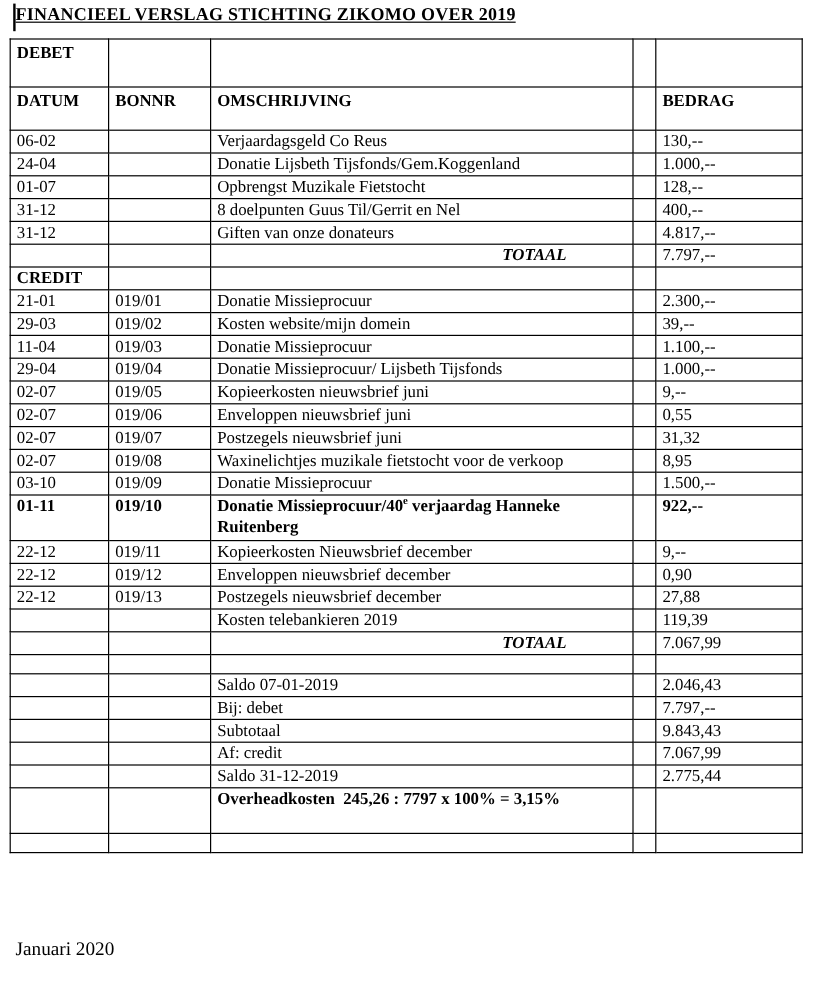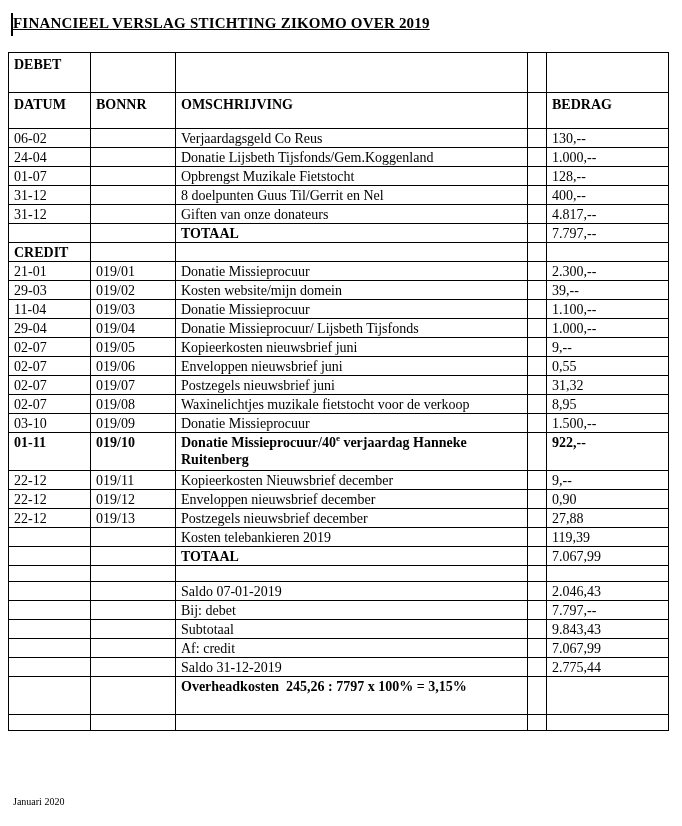--- a/index.html
+++ b/index.html
@@ -1,47 +1,47 @@
 <!DOCTYPE html>
 <html><head>
 <meta charset="utf-8">
 <style>
   html,body{margin:0;padding:0;}
   body{
     width:682px;height:826px;background:#ffffff;color:#000;
     font-family:"Liberation Serif", serif;
     position:relative;overflow:hidden;
   }
-  .page{position:absolute;inset:0;margin-top:10px;}
+  .page{position:absolute;inset:0;}
   .caret{position:absolute;left:11px;top:3px;width:2px;height:23px;background:#000;}
   .title{
     position:absolute;left:13px;top:5px;
     font-size:15px;font-weight:bold;text-decoration:underline;
     letter-spacing:.2px;white-space:nowrap;
   }
   table.fin{
-    position:absolute;left:8px;top:42px;width:660px;
+    position:absolute;left:8px;top:32px;width:660px;
     border-collapse:collapse;table-layout:fixed;padding-left:16px;
   }
   table.fin td{
     border:1px solid #000;vertical-align:top;
     padding:1px 5px 0 5px;font-size:14px;line-height:17px;
     overflow:hidden;white-space:pre-wrap;
   }
   tr.r-normal{height:16px;}
   tr.r-tall{height:38px;font-weight:bold;}
   tr.r-debet{height:40px;}
   tr.r-header{height:36px;}
   tr.r-debet td,tr.r-header td{font-weight:bold;padding-top:3px;font-size:14px;}
   td.c-gap{padding:0;}
   td.c-bedrag{padding-right:48px;}
   td.bold-label{font-weight:bold;}
-  td.c-oms.total-cell{padding-right:55px;font-weight:bold;}
+  td.c-oms.total-cell{text-align:right;padding-right:55px;font-weight:bold;font-style:italic;}
   sup{font-size:9px;line-height:0;}
-  .footer{position:absolute;left:13px;top:782px;font-size:10px;line-height:19.5px;}
+  .footer{position:absolute;left:13px;top:782px;font-size:16px;line-height:19.5px;}
 </style>
 </head>
 <body>
 
 <div class="page">
   <div class="caret"></div>
   <div class="title">FINANCIEEL VERSLAG STICHTING ZIKOMO OVER 2019</div>
 
   <table class="fin">
     <colgroup>

